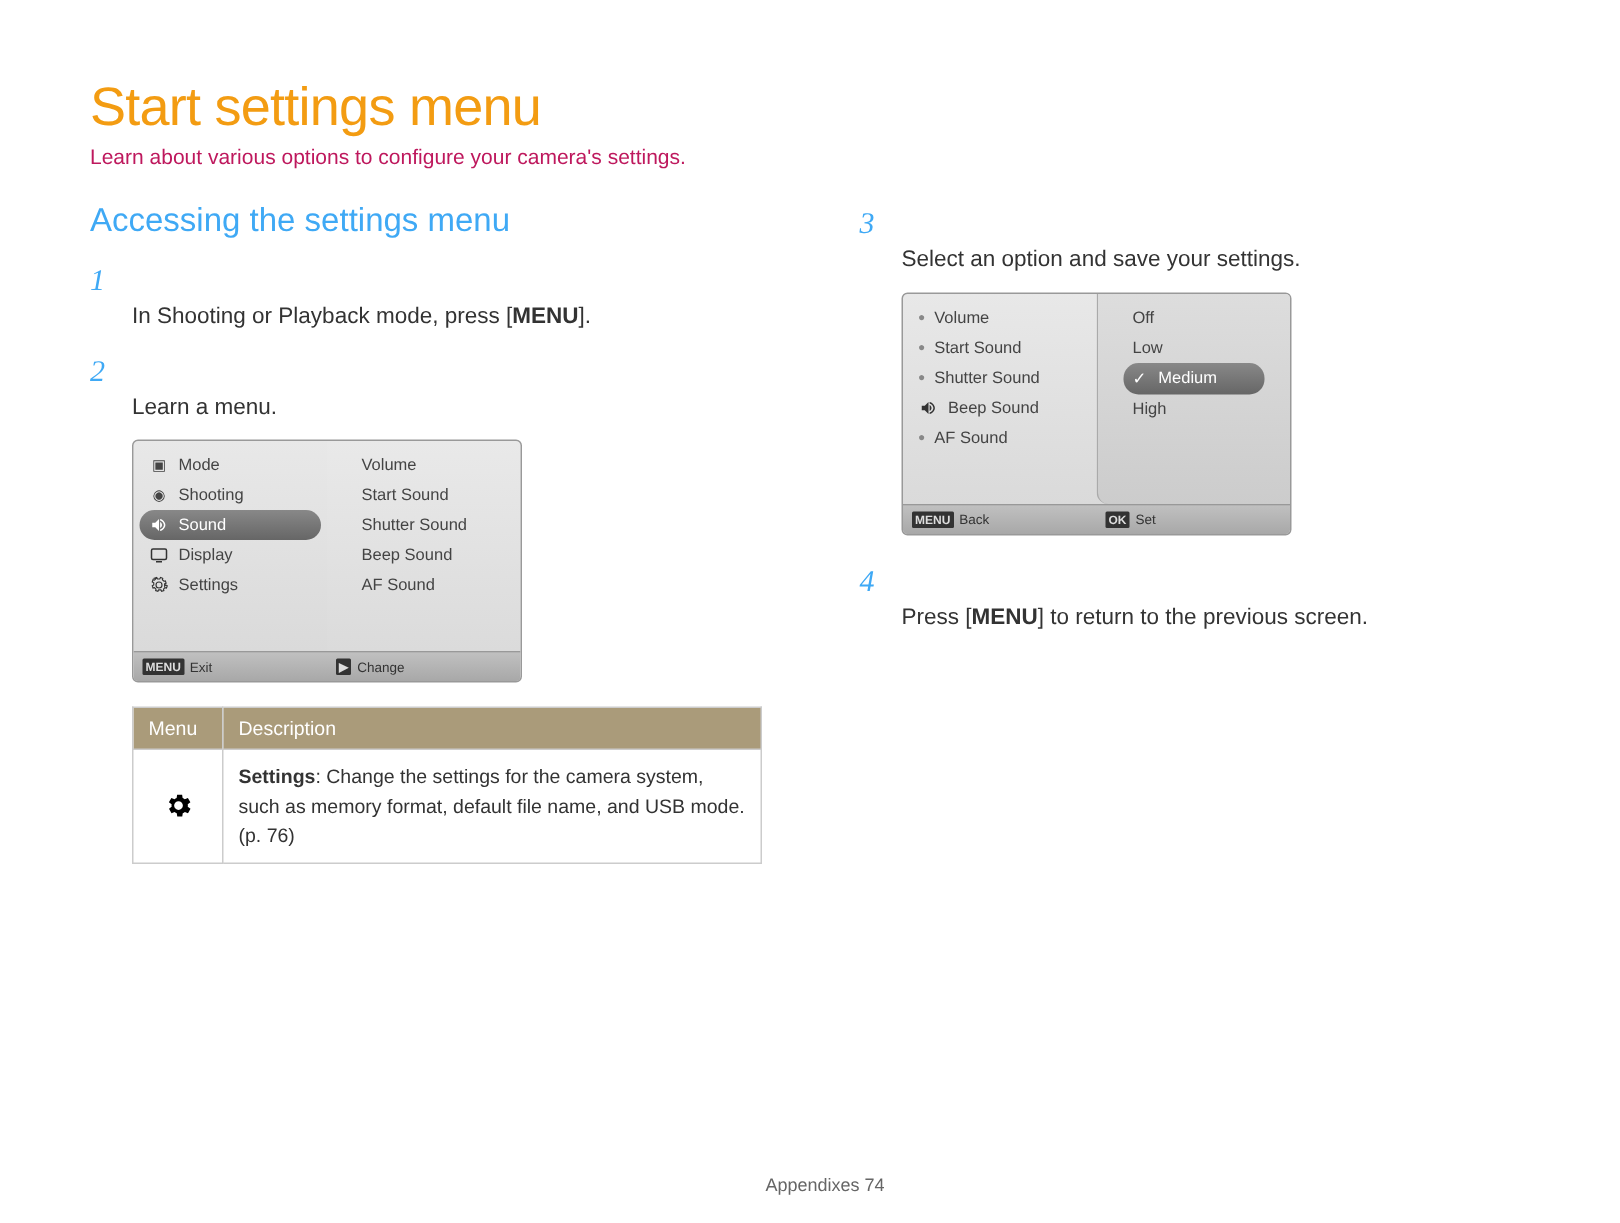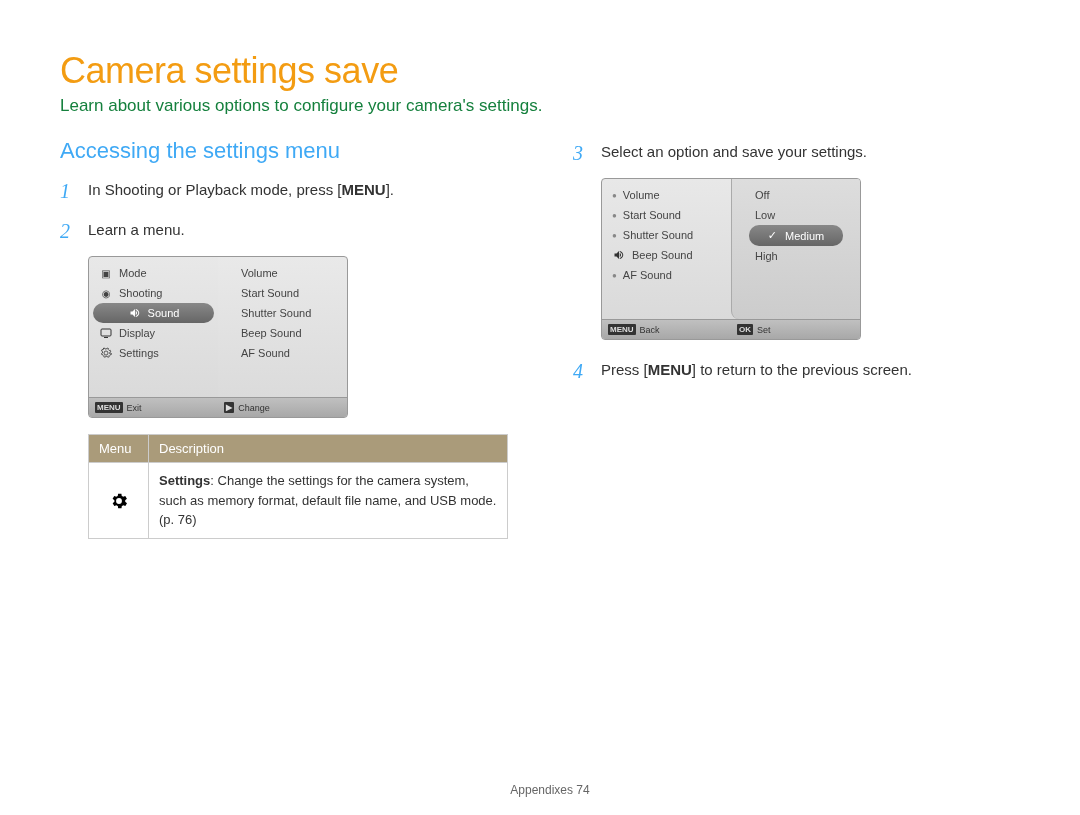--- a/index.html
+++ b/index.html
@@ -12,22 +12,22 @@
     position: relative;
   }
   .title {
     font-size: 36px;
     font-weight: 400;
     color: #f39c12;
     letter-spacing: -0.5px;
     margin-bottom: 4px;
   }
   .subtitle {
-    font-size: 17px;
-    color: #15803d;
+    font-size: 14px;
+    color: #be185d;
     margin-bottom: 22px;
   }
   .columns {
     display: flex;
     gap: 65px;
   }
   .col { flex: 1; }
   .section-heading {
     font-size: 22px;
     color: #3fa9f5;
@@ -41,21 +41,21 @@
     font-size: 15px;
     line-height: 1.5;
   }
   .step-num {
     font-size: 20px;
     color: #3fa9f5;
     font-style: italic;
     font-family: Georgia, serif;
     min-width: 18px;
   }
-  .step-text { flex: 1; padding-top: 3px; }
+  .step-text { flex: 1; padding-top: 3px; margin-top: 25px; }
   .menu-key {
     font-weight: bold;
     font-family: Arial, sans-serif;
   }
 
   
   .cam-screen {
     width: 260px;
     border: 1px solid #999;
     border-radius: 4px;
@@ -81,21 +81,20 @@
     display: flex;
     align-items: center;
     gap: 6px;
     padding: 4px 6px;
     color: #444;
   }
   .cam-item.selected {
     background: linear-gradient(#888, #666);
     border-radius: 10px;
     color: #fff;
-    justify-content: center;
   }
   .cam-item.checked::before {
     content: "✓";
     margin-right: 2px;
   }
   .cam-icon {
     width: 14px;
     height: 12px;
     display: inline-flex;
     align-items: center;
@@ -163,21 +162,21 @@
     text-align: center;
     font-size: 12px;
     color: #666;
     margin-left: 20px;
   }
   svg { display: inline-block; vertical-align: middle; }
 </style>
 </head>
 <body>
 
-<h1 class="title">Camera settings save</h1>
+<h1 class="title">Start settings menu</h1>
 <p class="subtitle">Learn about various options to configure your camera's settings.</p>
 
 <div class="columns">
 
   <div class="col">
     <h2 class="section-heading">Accessing the settings menu</h2>
 
     <div class="step">
       <div class="step-num">1</div>
       <div class="step-text">

